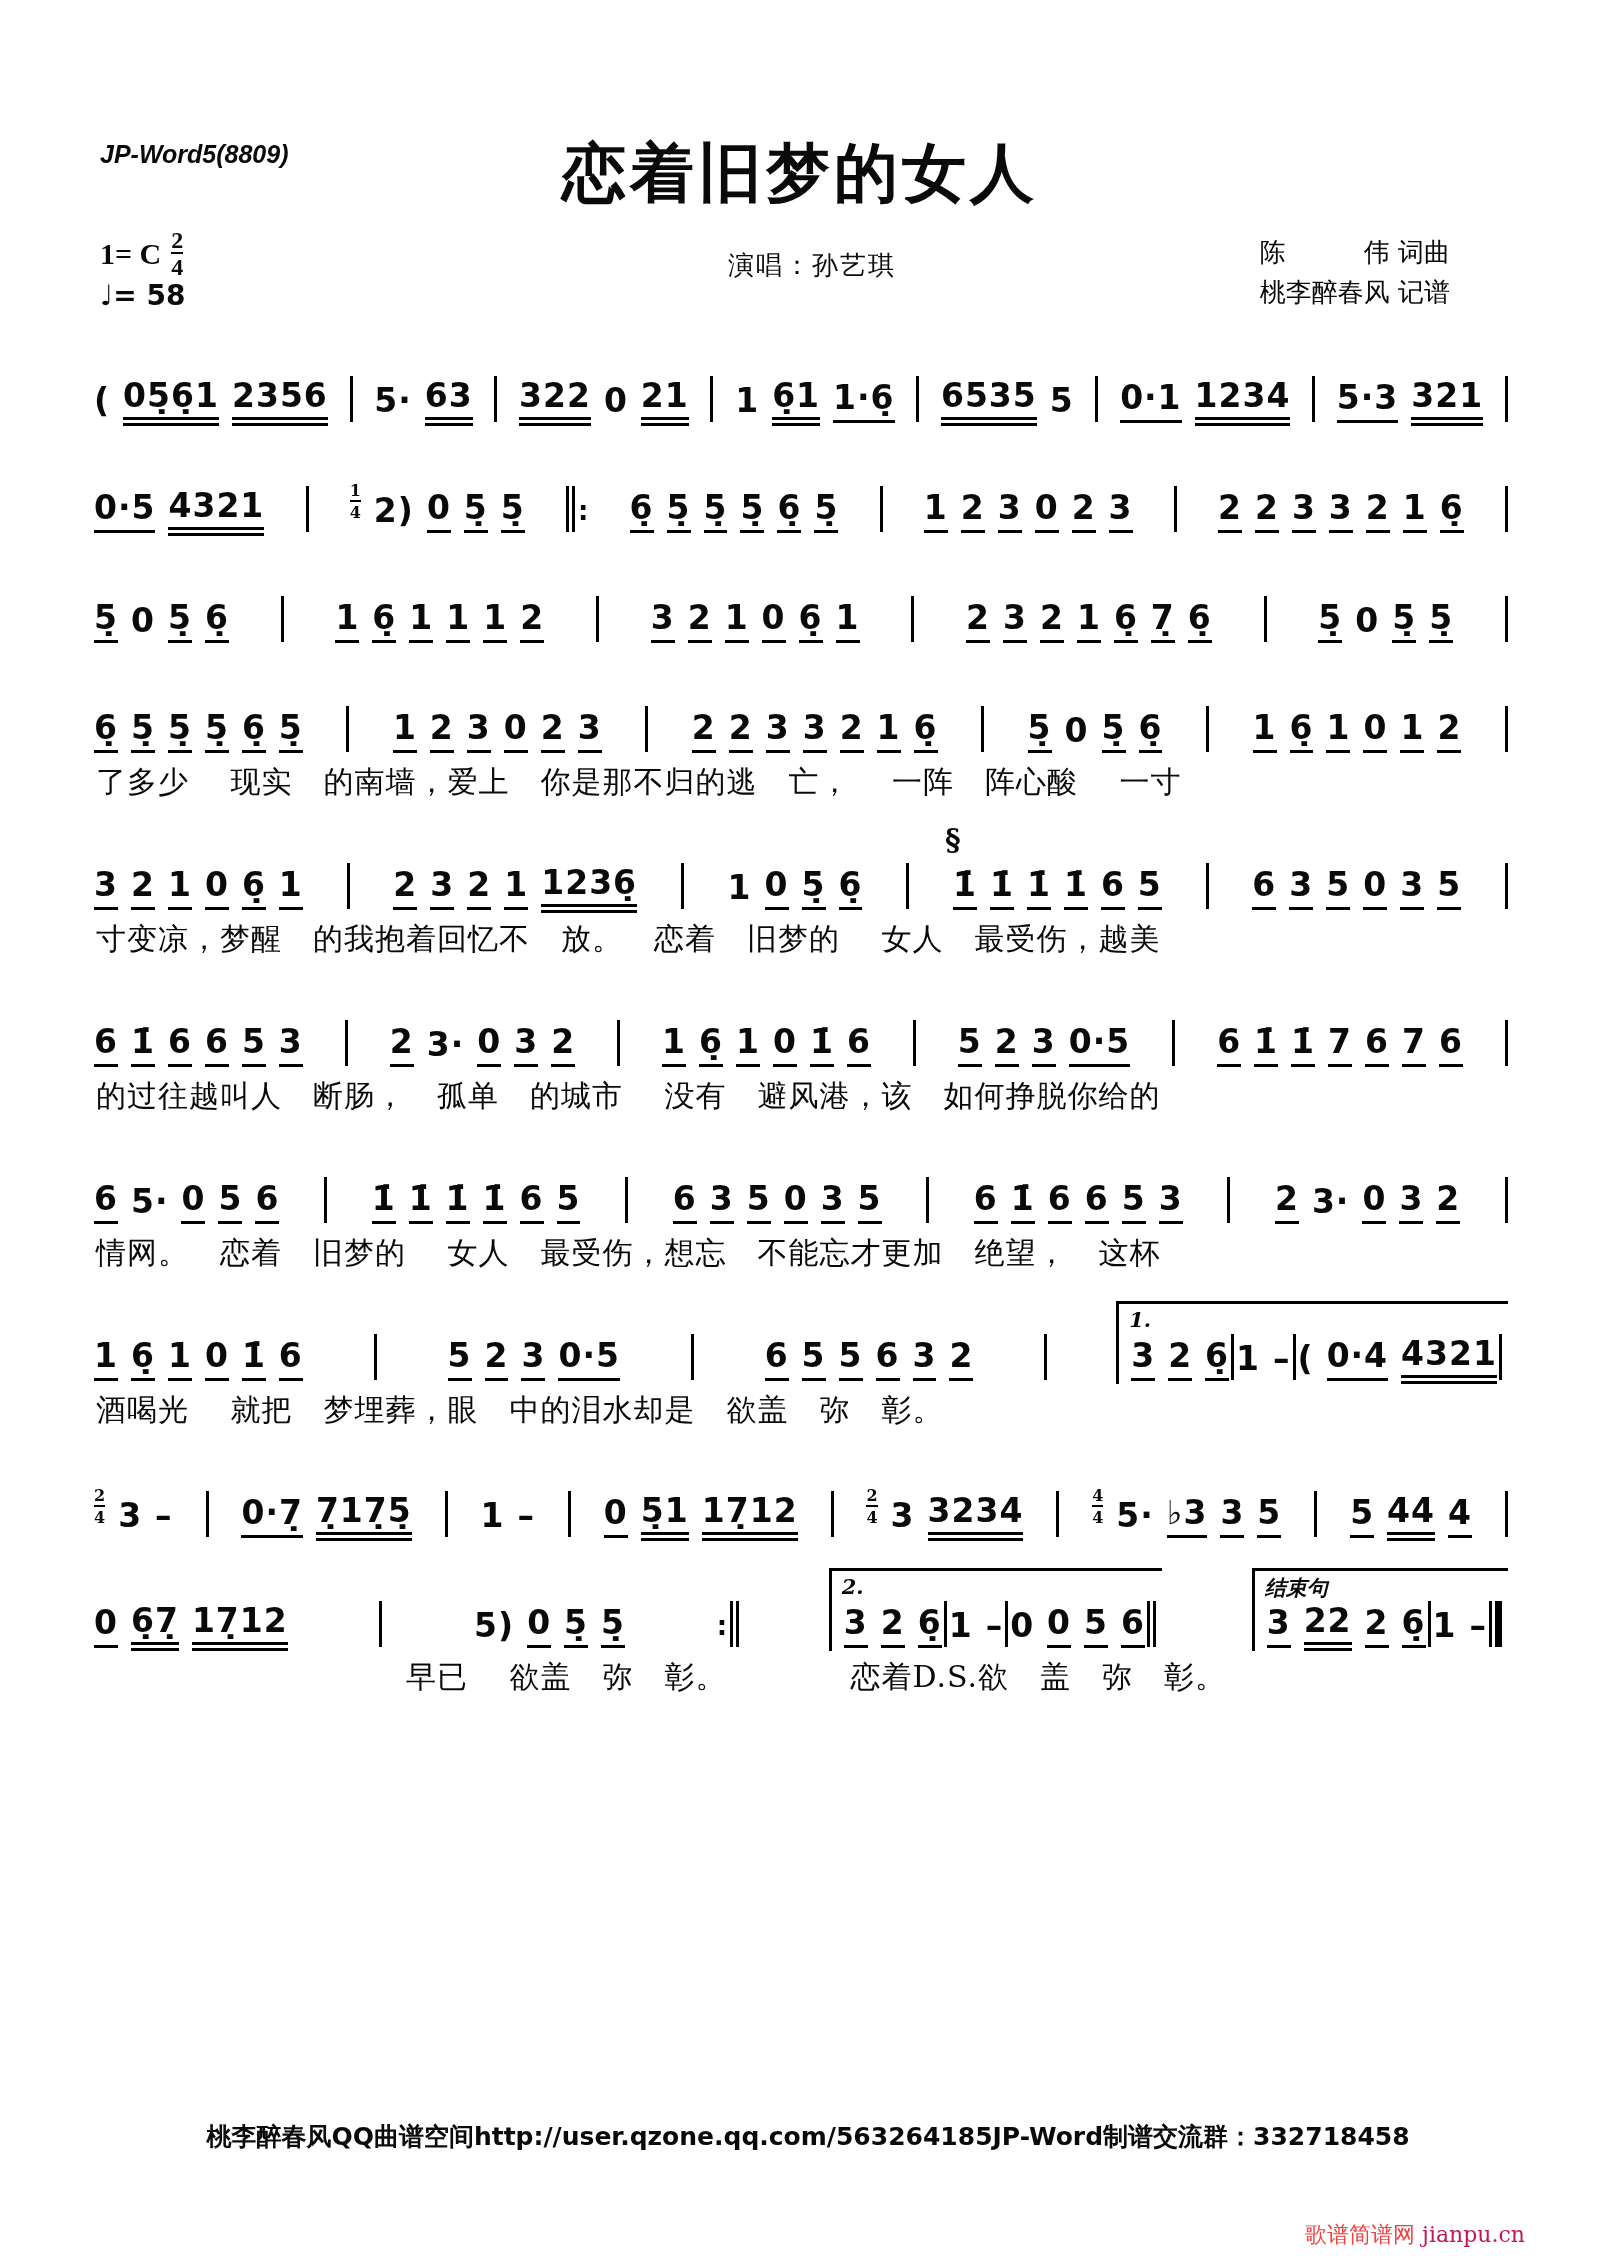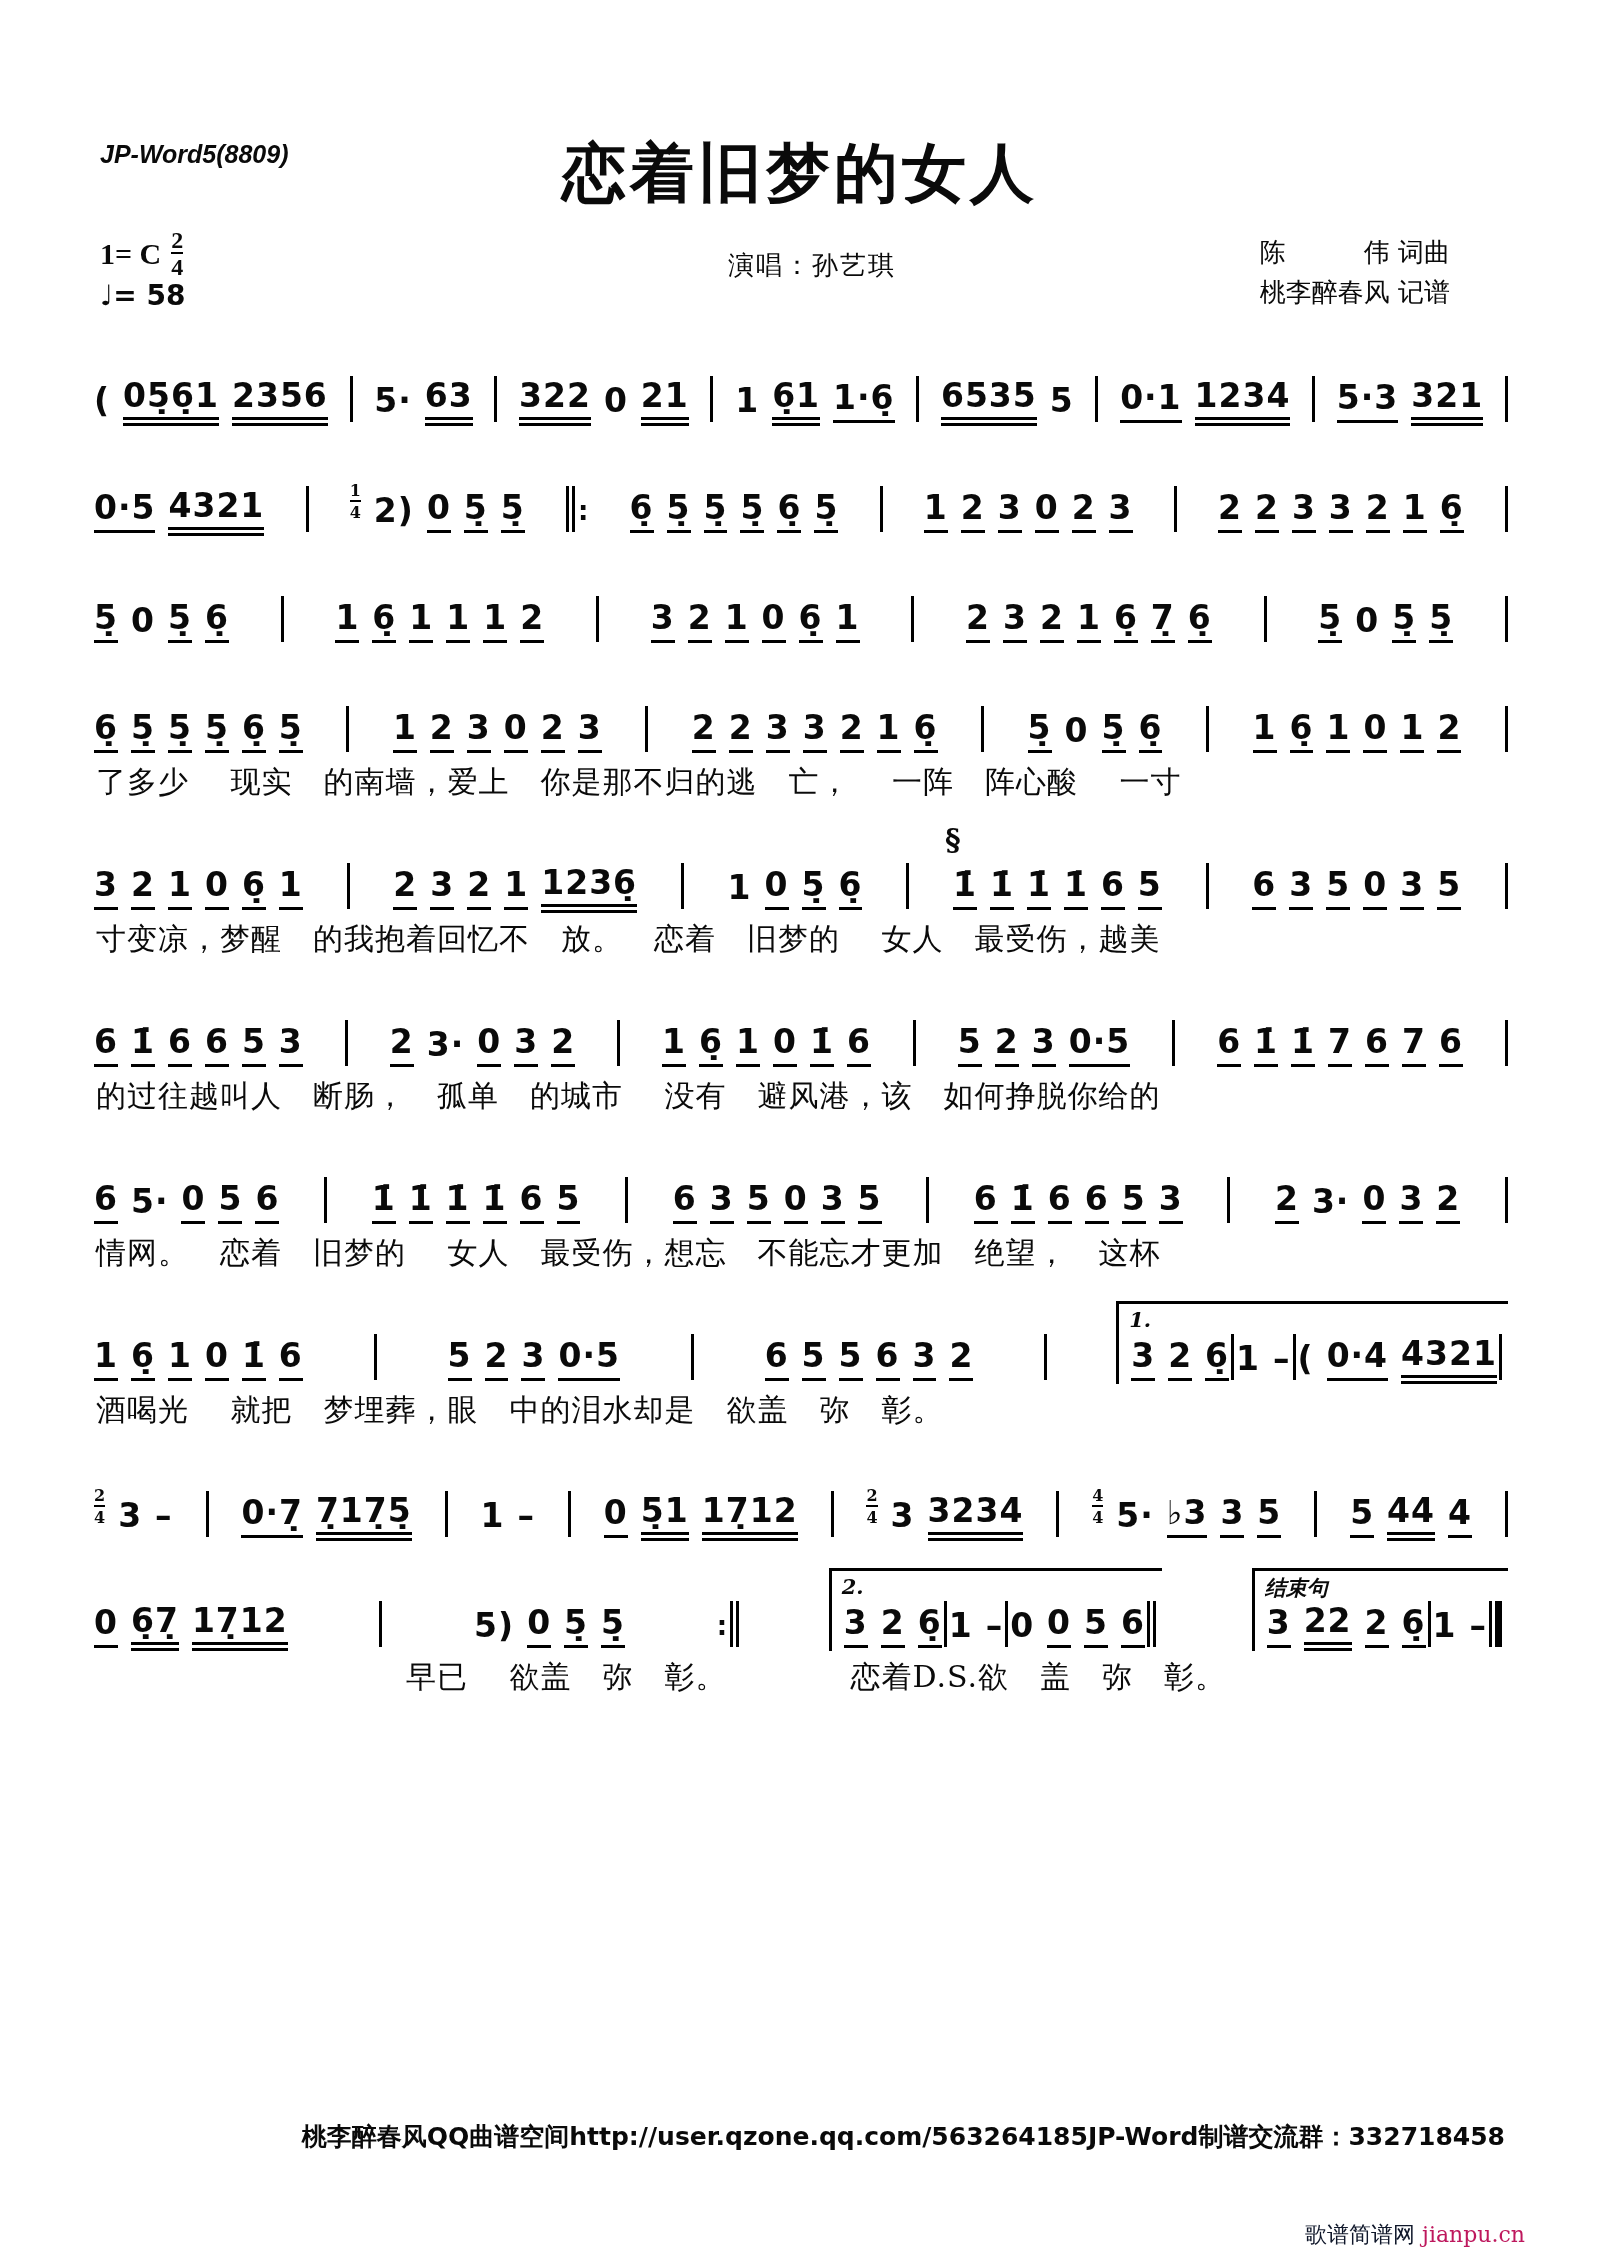--- a/index.html
+++ b/index.html
@@ -37,24 +37,24 @@
          font:bold 16px "DejaVu Serif",serif;margin-right:0px;padding-bottom:14px;}
   .meter .den{border-top:2px solid #000;padding-top:1px;}
   .segno{position:absolute;top:-46px;left:-6px;font:bold 30px "DejaVu Serif",serif;}
   .volta{display:flex;align-items:flex-end;position:relative;
          border-top:3px solid #000;border-left:3px solid #000;
          padding:30px 6px 0 10px;}
   .vlabel{position:absolute;top:3px;left:10px;font:italic bold 21px "DejaVu Serif",serif;white-space:nowrap;}
   .lyr{font:30px "DejaVu Serif",serif;padding:6px 0 0 96px;white-space:pre;letter-spacing:1px;}
   
   .footer{position:absolute;left:16px;right:0;top:2120px;padding:0 95px;
-          display:flex;justify-content:flex-end;
+          display:flex;justify-content:center;
           font:bold 25px "DejaVu Sans",sans-serif;}
   .watermark{position:absolute;right:75px;top:2220px;font:22px "DejaVu Serif",serif;}
-  .wm-gray{color:#0f172a;}
+  .wm-gray{color:#ef4444;}
   .wm-orange{color:#be185d;}
 </style>
 </head>
 <body>
 
 <div class="header">
   <div class="jpword">JP-Word5(8809)</div>
   <div class="title">恋着旧梦的女人</div>
   <div class="singer">演唱：孙艺琪</div>
   <div class="credits"><span>陈　　　伟 词曲</span><br><span>桃李醉春风 记谱</span></div>

